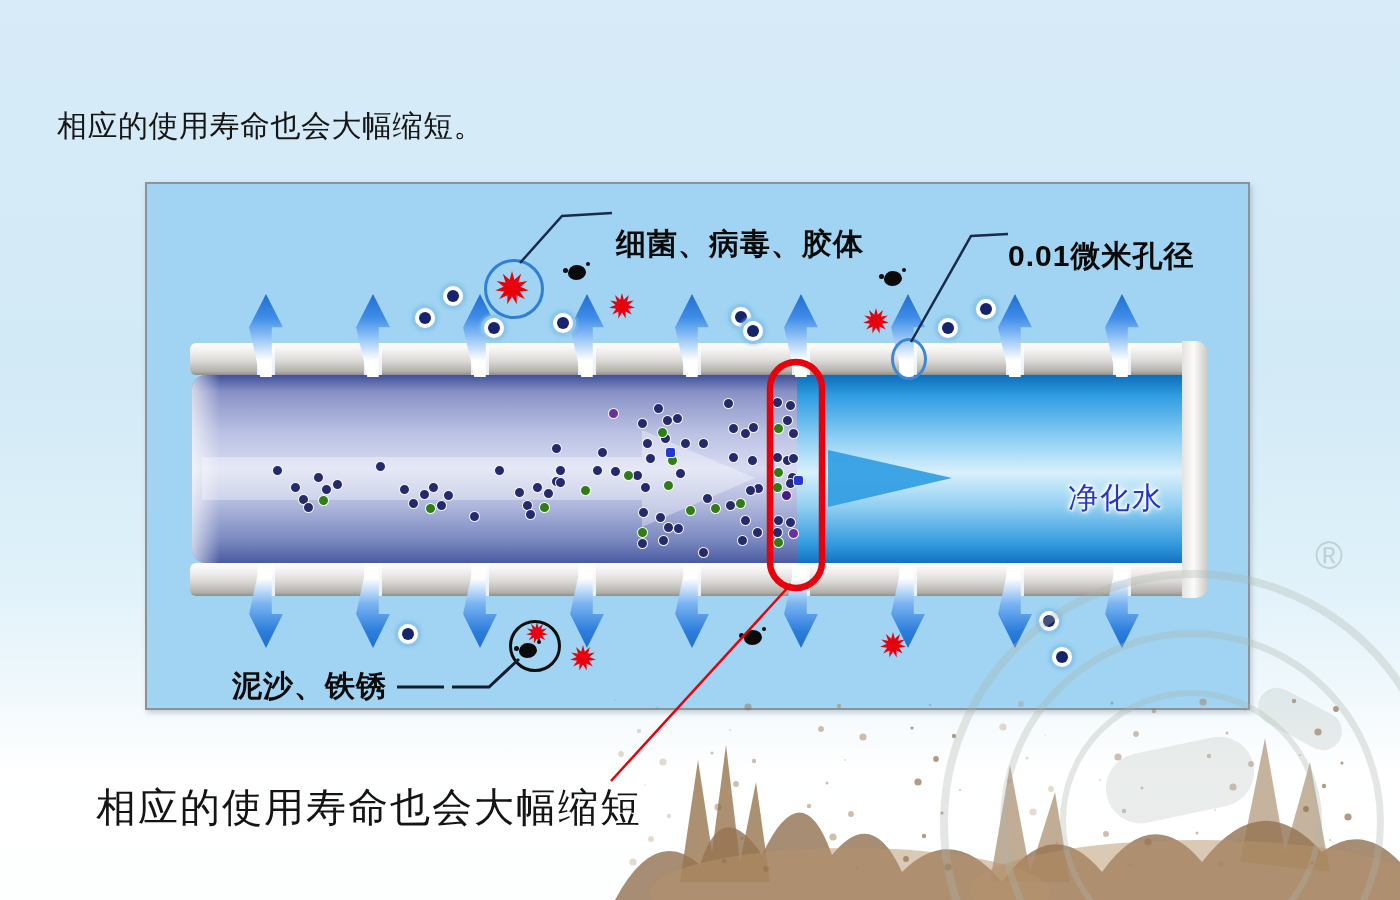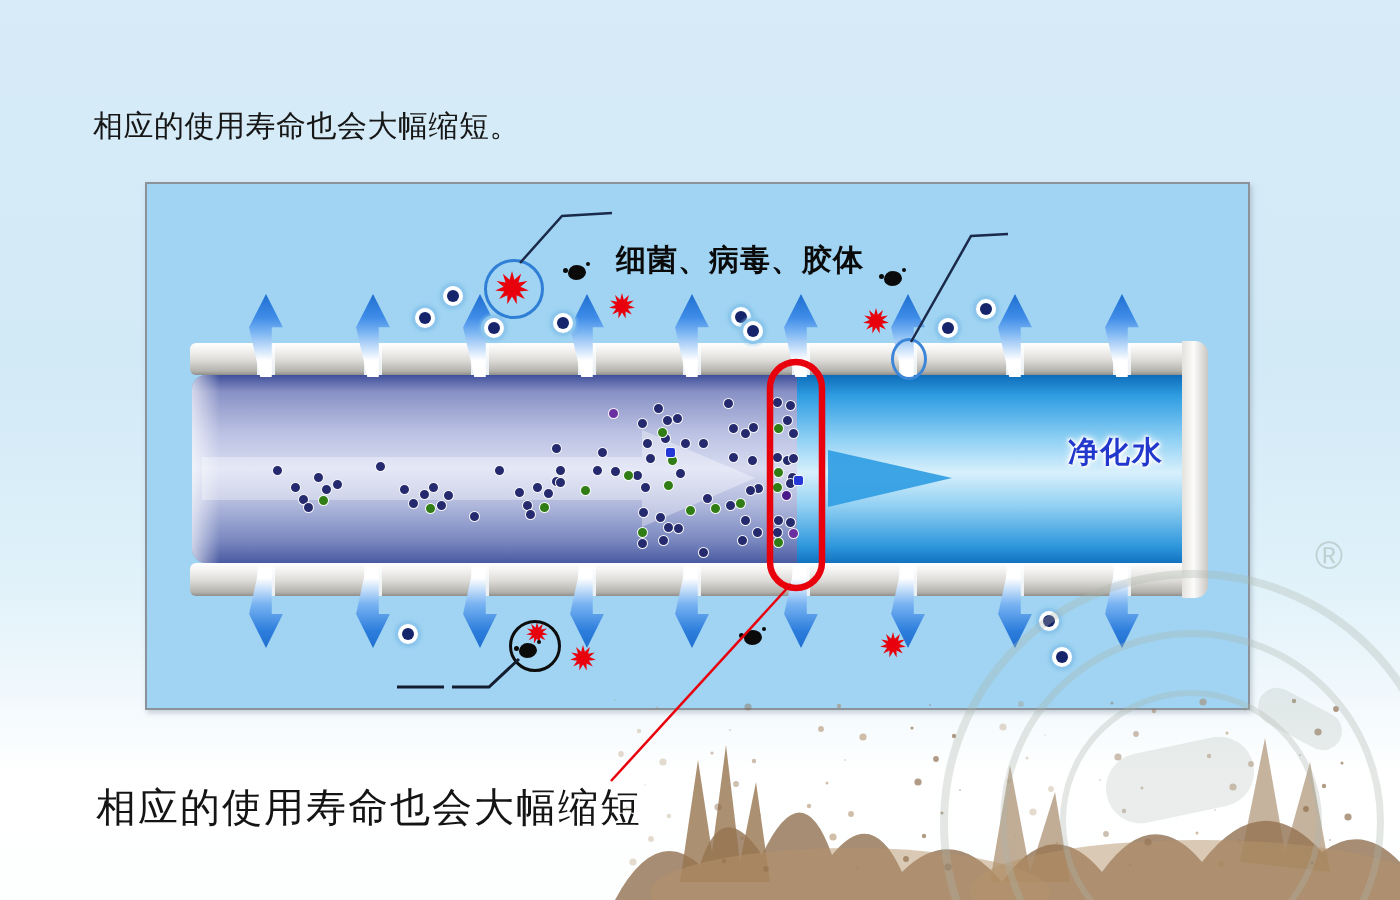--- a/index.html
+++ b/index.html
@@ -46,36 +46,36 @@
   .star{position:absolute;z-index:3;}
   .splat{position:absolute;width:18px;height:15px;background:#0a0a0a;z-index:3;
     border-radius:48% 52% 55% 45%/55% 48% 52% 45%;}
   .splat:before{content:"";position:absolute;left:-5px;top:3px;width:5px;height:5px;background:#0a0a0a;border-radius:50%;}
   .splat:after{content:"";position:absolute;right:-4px;top:-3px;width:4px;height:4px;background:#0a0a0a;border-radius:50%;}
   .ring-blue{position:absolute;left:484px;top:259px;width:54px;height:54px;border:3px solid #2f7fd6;border-radius:50%;z-index:4;}
   .ring-black{position:absolute;left:509px;top:620px;width:46px;height:46px;border:3px solid #0d0d0d;border-radius:50%;z-index:4;}
   .pore-ring{position:absolute;left:891px;top:338px;width:30px;height:36px;border:3px solid #3c86d8;border-radius:50%;z-index:4;}
   
   .lbl{position:absolute;color:#0a0a0a;font-size:30px;font-weight:700;white-space:nowrap;z-index:5;letter-spacing:1px;}
-  .purified{position:absolute;left:1068px;top:432px;font-size:30px;font-weight:700;color:#2238cc;z-index:5;letter-spacing:2px;
+  .purified{position:absolute;left:1068px;top:478px;font-size:30px;font-weight:400;color:#2238cc;z-index:5;letter-spacing:2px;
     text-shadow:0 0 4px #fff,0 0 7px #fff,0 0 10px #fff,1px 1px 2px #fff,-1px -1px 2px #fff;}
   .caption{position:absolute;left:96px;top:780px;font-size:40px;font-weight:400;color:#141414;letter-spacing:2px;z-index:5;white-space:nowrap;}
   svg.overlay{position:absolute;left:0;top:0;z-index:6;pointer-events:none;}
   svg.dirt{position:absolute;left:0;top:0;z-index:7;pointer-events:none;}
   .watermark{position:absolute;z-index:8;pointer-events:none;opacity:.85;}
   .wm-circle{position:absolute;border-radius:50%;border-style:solid;border-color:rgba(170,182,174,.38);}
   .wm-blob{position:absolute;background:rgba(175,186,178,.30);border-radius:40px;}
   .wm-r{position:absolute;font-size:38px;color:rgba(160,172,164,.55);font-weight:400;}
 </style>
 </head>
 <body>
 
 <div class="stage">
 
-  <div class="intro-line" style="top:106px;margin-left:36px;">相应的使用寿命也会大幅缩短。</div>
+  <div class="intro-line" style="top:106px;">相应的使用寿命也会大幅缩短。</div>
 
   <div class="panel"></div>
 
   <div class="wall" style="top:343px;"></div>
   <div class="wall" style="top:563px;height:33px;"></div>
   <div id="gaps">
       <div class="gap" style="left: 257px; top: 343px; height: 32px;"></div>
       <div class="gap" style="left: 257px; top: 563px; height: 33px;"></div>
       <div class="gap" style="left: 364px; top: 343px; height: 32px;"></div>
       <div class="gap" style="left: 364px; top: 563px; height: 33px;"></div>
@@ -241,21 +241,23 @@
       <div class="splat" style="left: 568px; top: 265px;"></div>
       <div class="splat" style="left: 884px; top: 271px;"></div>
       <div class="splat" style="left: 744px; top: 630px;"></div>
       <div class="splat" style="left: 519px; top: 643px;"></div>
     </div>
 
   <div class="ring-blue"></div>
   <div class="ring-black"></div>
   <div class="pore-ring"></div>
 
-  <div class="lbl" style="left:616px;top:224px;margin-top:16px;">细菌、病毒、胶体</div>
+  <div class="lbl" style="left:616px;top:224px;">细菌、病毒、胶体</div>
+  <div class="lbl" style="left:1008px;top:236px;">0.01微米孔径</div>
+  <div class="lbl" style="left:232px;top:666px;">泥沙、铁锈</div>
   <div class="purified">净化水</div>
   <div class="caption">相应的使用寿命也会大幅缩短</div>
 
   <svg class="overlay" width="1400" height="900">
     <polyline points="520,263 562,216 612,213" fill="none" stroke="#1b2a4a" stroke-width="2.5"></polyline>
     <polyline points="911,342 971,236 1008,234" fill="none" stroke="#1b2a4a" stroke-width="2.5"></polyline>
     <line x1="397" y1="687" x2="444" y2="687" stroke="#141c30" stroke-width="3"></line>
     <polyline points="452,687 489,687 519,659" fill="none" stroke="#141c30" stroke-width="3"></polyline>
     <rect x="770" y="362" width="52" height="226" rx="26" ry="26" fill="none" stroke="#e8000c" stroke-width="6.5"></rect>
     <line x1="791" y1="584" x2="611" y2="781" stroke="#e8000c" stroke-width="2.5"></line>

